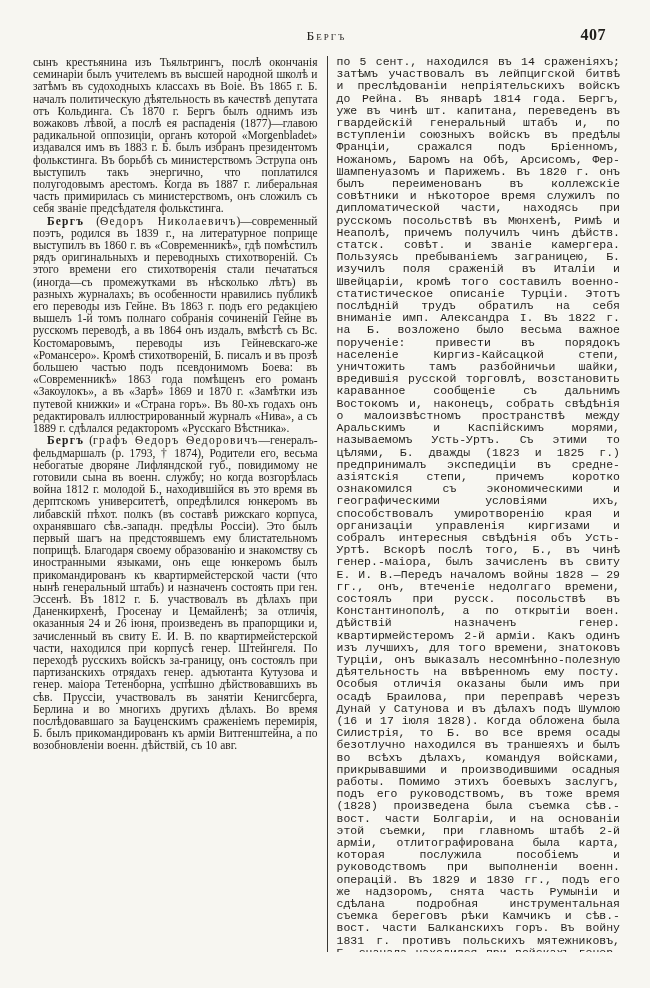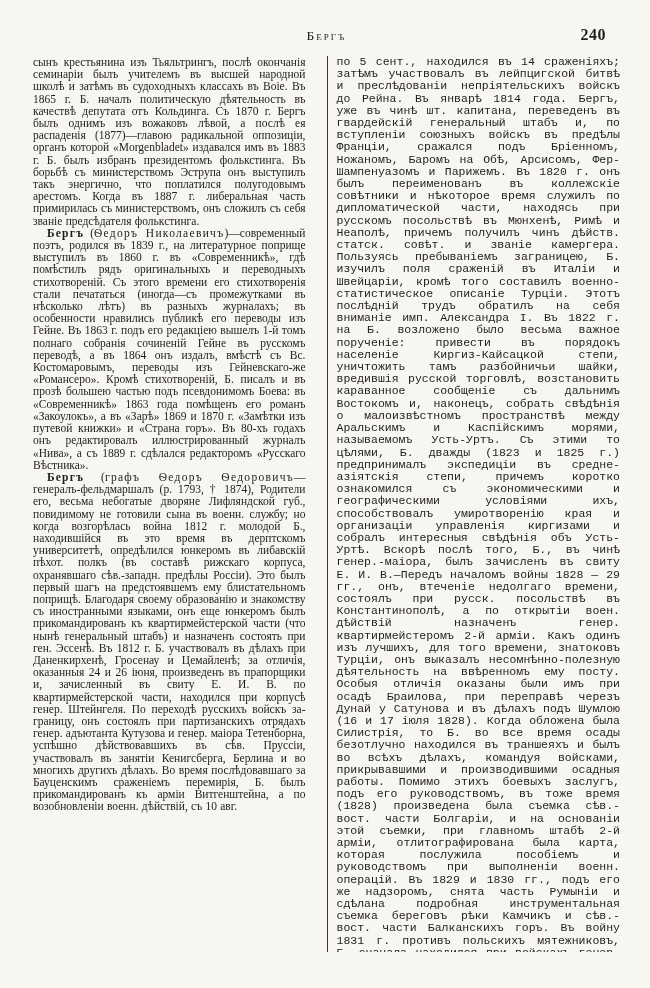--- a/index.html
+++ b/index.html
@@ -45,21 +45,21 @@
     display:flex;
     align-items:stretch;
     height:896px;
     overflow:hidden;
   }
   .col{
     box-sizing:border-box;
     width:50%;
     overflow:hidden;
   }
-  .col-left{padding-right:21px;}
+  .col-left{padding-right:9px;}
   .col-right{
     border-left:1px solid var(--rule,#3a3733);
     padding-left:9px;
     font-family:Liberation Mono, monospace;
   }
   p{
     margin:0;
     font-size:11.5px;
     line-height:12.2px;
     text-align:justify;
@@ -74,21 +74,21 @@
     letter-spacing:1.3px;
   }
 </style>
 </head>
 <body>
 
 <div class="page">
 
   <div class="header">
     <span class="running-title">Бергъ</span>
-    <span class="page-number">240</span>
+    <span class="page-number">407</span>
   </div>
 
   <div class="body">
 
     <div class="col col-left">
       <p class="cont"><span>сынъ крестьянина изъ Тьяльтрингъ, послѣ окончанія семинаріи былъ учителемъ въ высшей народной школѣ и затѣмъ въ судоходныхъ классахъ въ Boie. Въ 1865 г. Б. началъ политическую дѣятельность въ качествѣ депутата отъ Кольдинга. Съ 1870 г. Бергъ былъ однимъ изъ вожаковъ лѣвой, а послѣ ея распаденія (1877)—главою радикальной оппозиціи, органъ которой «Morgenbladet» издавался имъ въ 1883 г. Б. былъ избранъ президентомъ фолькстинга. Въ борьбѣ съ министерствомъ Эструпа онъ выступилъ такъ энергично, что поплатился полугодовымъ арестомъ. Когда въ 1887 г. либеральная часть примирилась съ министерствомъ, онъ сложилъ съ себя званіе предсѣдателя фолькстинга.</span></p>
 
       <p class="entry"><span class="lead">Бергъ</span><span> (</span><span class="spaced">Ѳедоръ Николаевичъ</span><span>)—</span><span>современный поэтъ, родился въ 1839 г., на литературное поприще выступилъ въ 1860 г. въ «Современникѣ», гдѣ помѣстилъ рядъ оригинальныхъ и переводныхъ стихотвореній. Съ этого времени его стихотворенія стали печататься (иногда—съ промежутками въ нѣсколько лѣтъ) въ разныхъ журналахъ; въ особенности нравились публикѣ его переводы изъ Гейне. Въ 1863 г. подъ его редакціею вышелъ 1-й томъ полнаго собранія сочиненій Гейне въ русскомъ переводѣ, а въ 1864 онъ издалъ, вмѣстѣ съ Вс. Костомаровымъ, переводы изъ Гейневскаго-же «Романсеро». Кромѣ стихотвореній, Б. писалъ и въ прозѣ большею частью подъ псевдонимомъ Боева: въ «Современникѣ» 1863 года помѣщенъ его романъ «Закоулокъ», а въ «Зарѣ» 1869 и 1870 г. «Замѣтки изъ путевой книжки» и «Страна горъ». Въ 80-хъ годахъ онъ редактировалъ иллюстрированный журналъ «Нива», а съ 1889 г. сдѣлался редакторомъ «Русскаго Вѣстника».</span></p>
 
       <p class="entry"><span class="lead">Бергъ</span><span> (</span><span class="spaced">графъ Ѳедоръ Ѳедоровичъ</span><span>—</span><span>генералъ-фельдмаршалъ (р. 1793, † 1874), Родители его, весьма небогатые дворяне Лифляндской губ., повидимому не готовили сына въ военн. службу; но когда возгорѣлась война 1812 г. молодой Б., находившійся въ это время въ дерптскомъ университетѣ, опредѣлился юнкеромъ въ либавскій пѣхот. полкъ (въ составѣ рижскаго корпуса, охранявшаго сѣв.-западн. предѣлы Россіи). Это былъ первый шагъ на предстоявшемъ ему блистательномъ поприщѣ. Благодаря своему образованію и знакомству съ иностранными языками, онъ еще юнкеромъ былъ прикомандированъ къ квартирмейстерской части (что нынѣ генеральный штабъ) и назначенъ состоять при ген. Эссенѣ. Въ 1812 г. Б. участвовалъ въ дѣлахъ при Даненкирхенѣ, Гросенау и Цемайленѣ; за отличія, оказанныя 24 и 26 іюня, произведенъ въ прапорщики и, зачисленный въ свиту Е. И. В. по квартирмейстерской части, находился при корпусѣ генер. Штейнгеля. По переходѣ русскихъ войскъ за-границу, онъ состоялъ при партизанскихъ отрядахъ генер. адъютанта Кутузова и генер. маіора Тетенборна, успѣшно дѣйствовавшихъ въ сѣв. Пруссіи, участвовалъ въ занятіи Кенигсберга, Берлина и во многихъ другихъ дѣлахъ. Во время послѣдовавшаго за Бауценскимъ сраженіемъ перемирія, Б. былъ прикомандированъ къ арміи Витгенштейна, а по возобновленіи военн. дѣйствій, съ 10 авг.</span></p>

